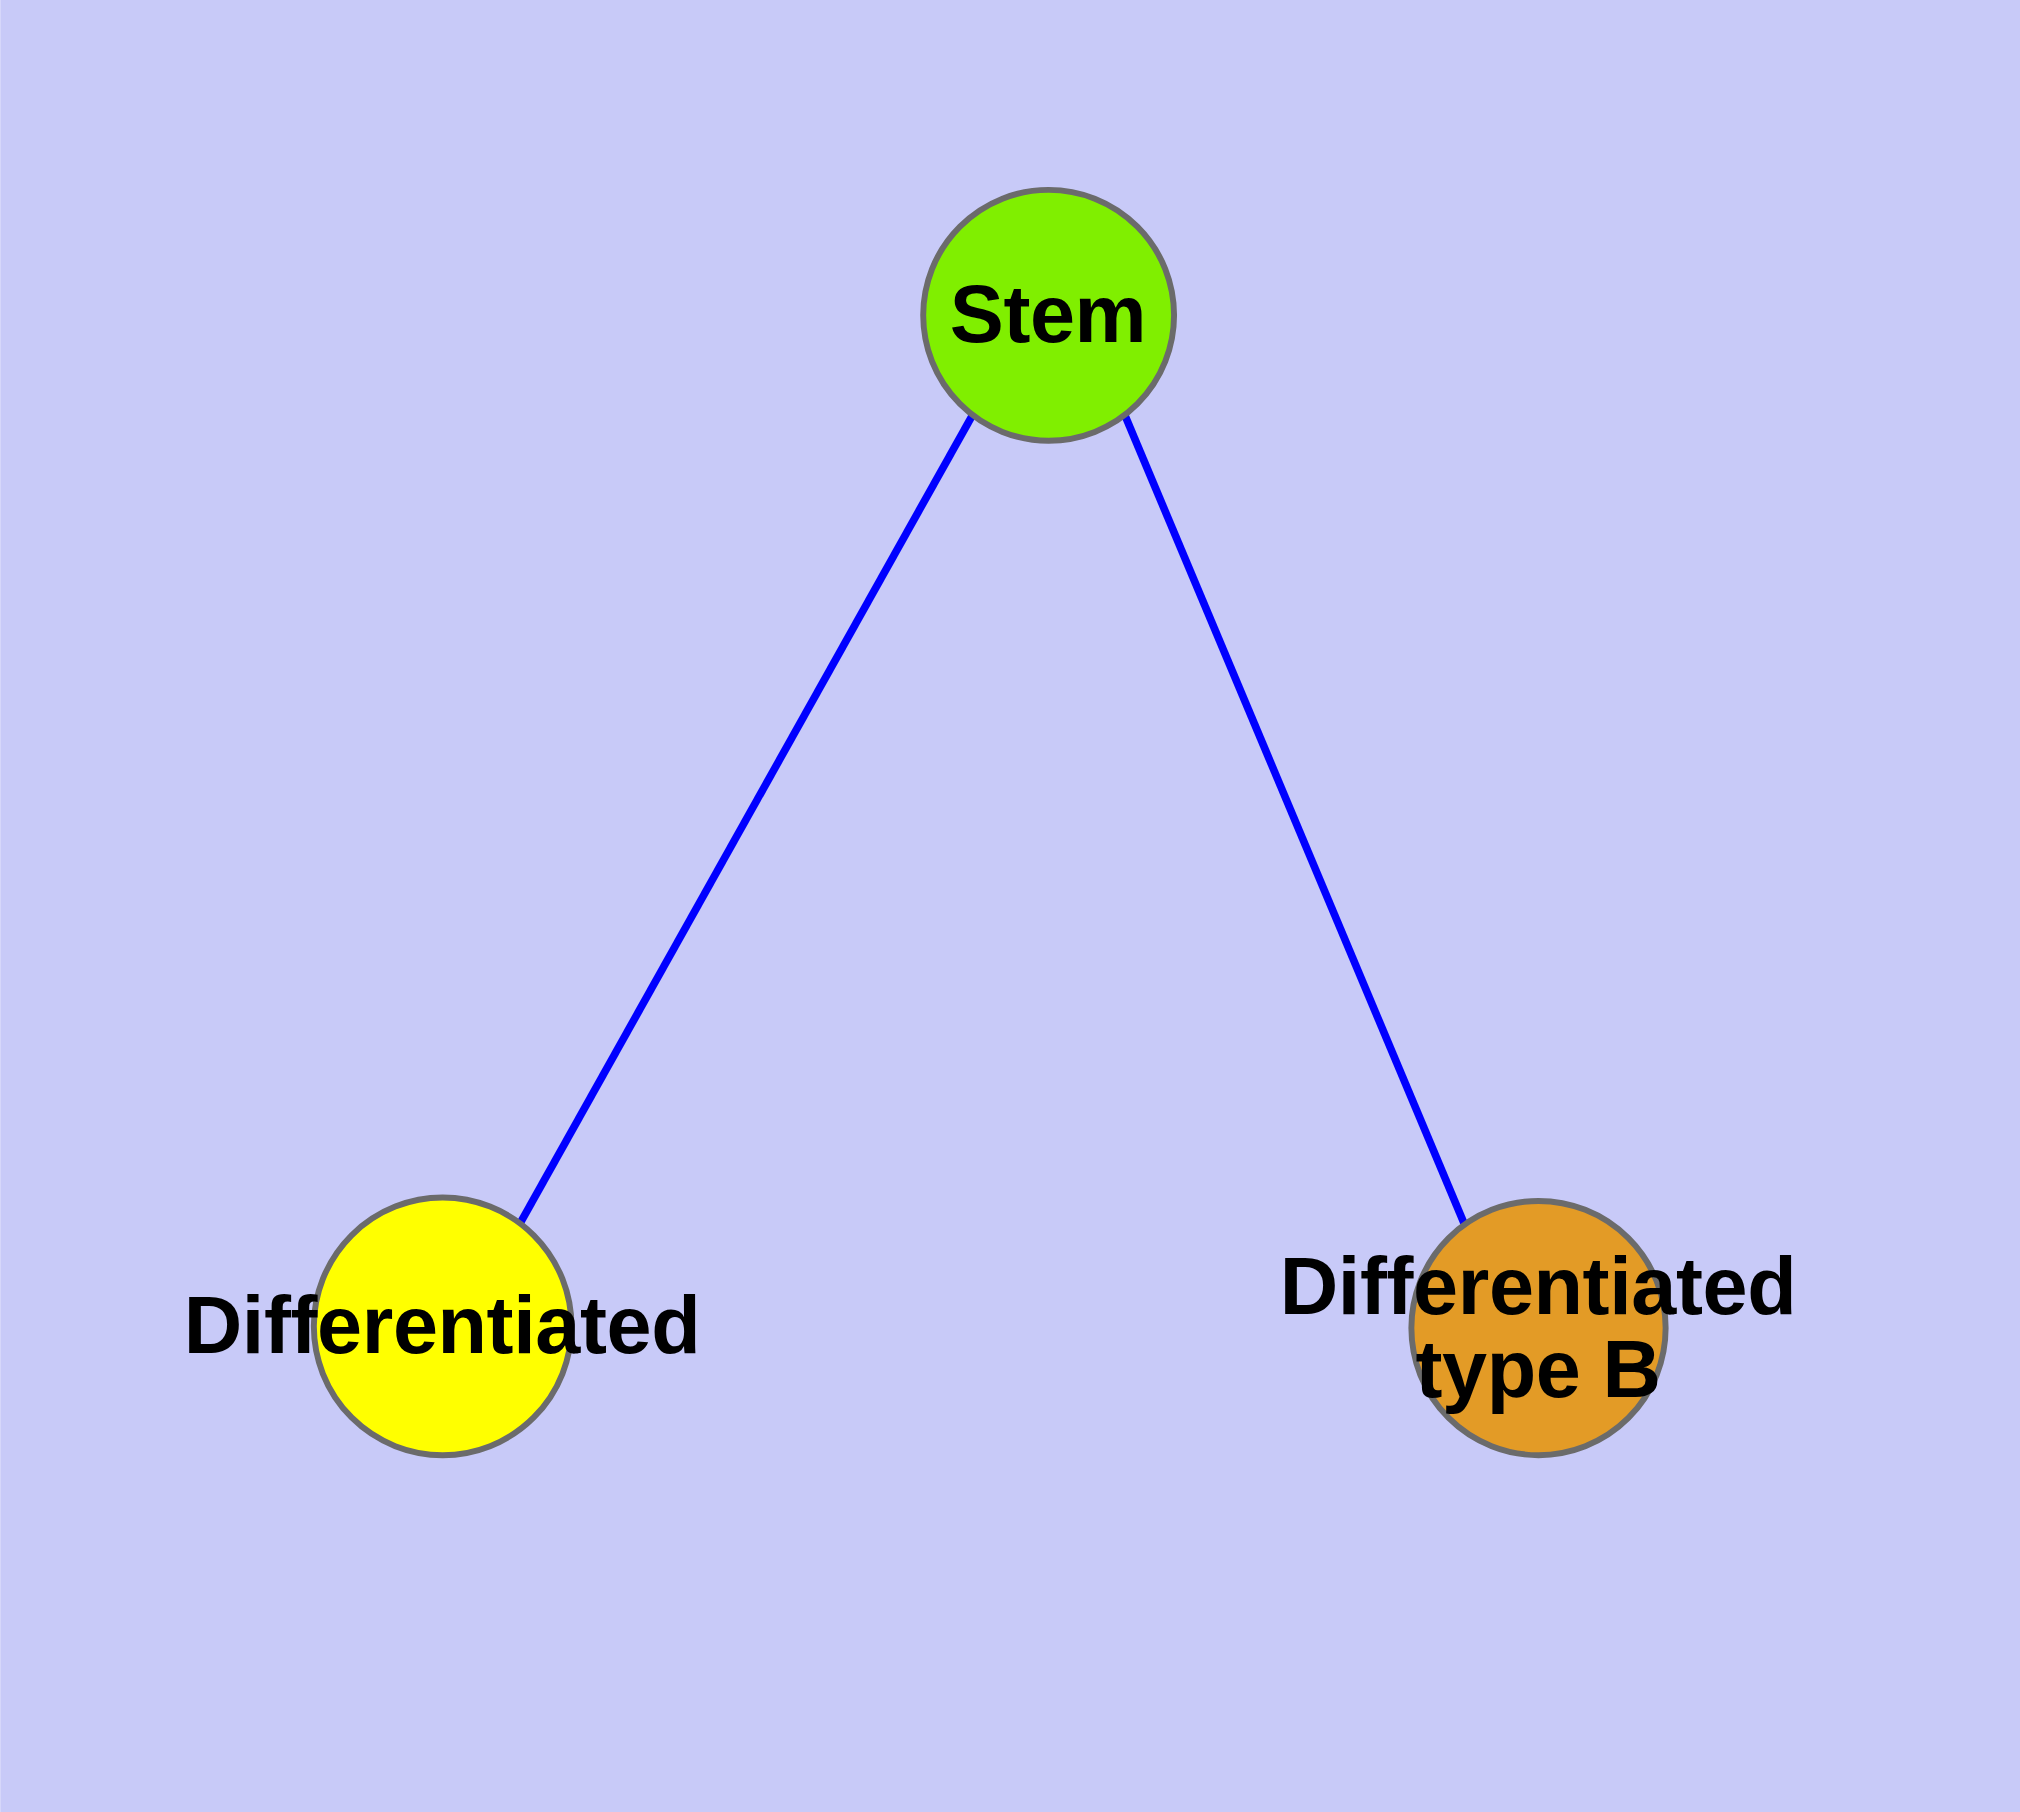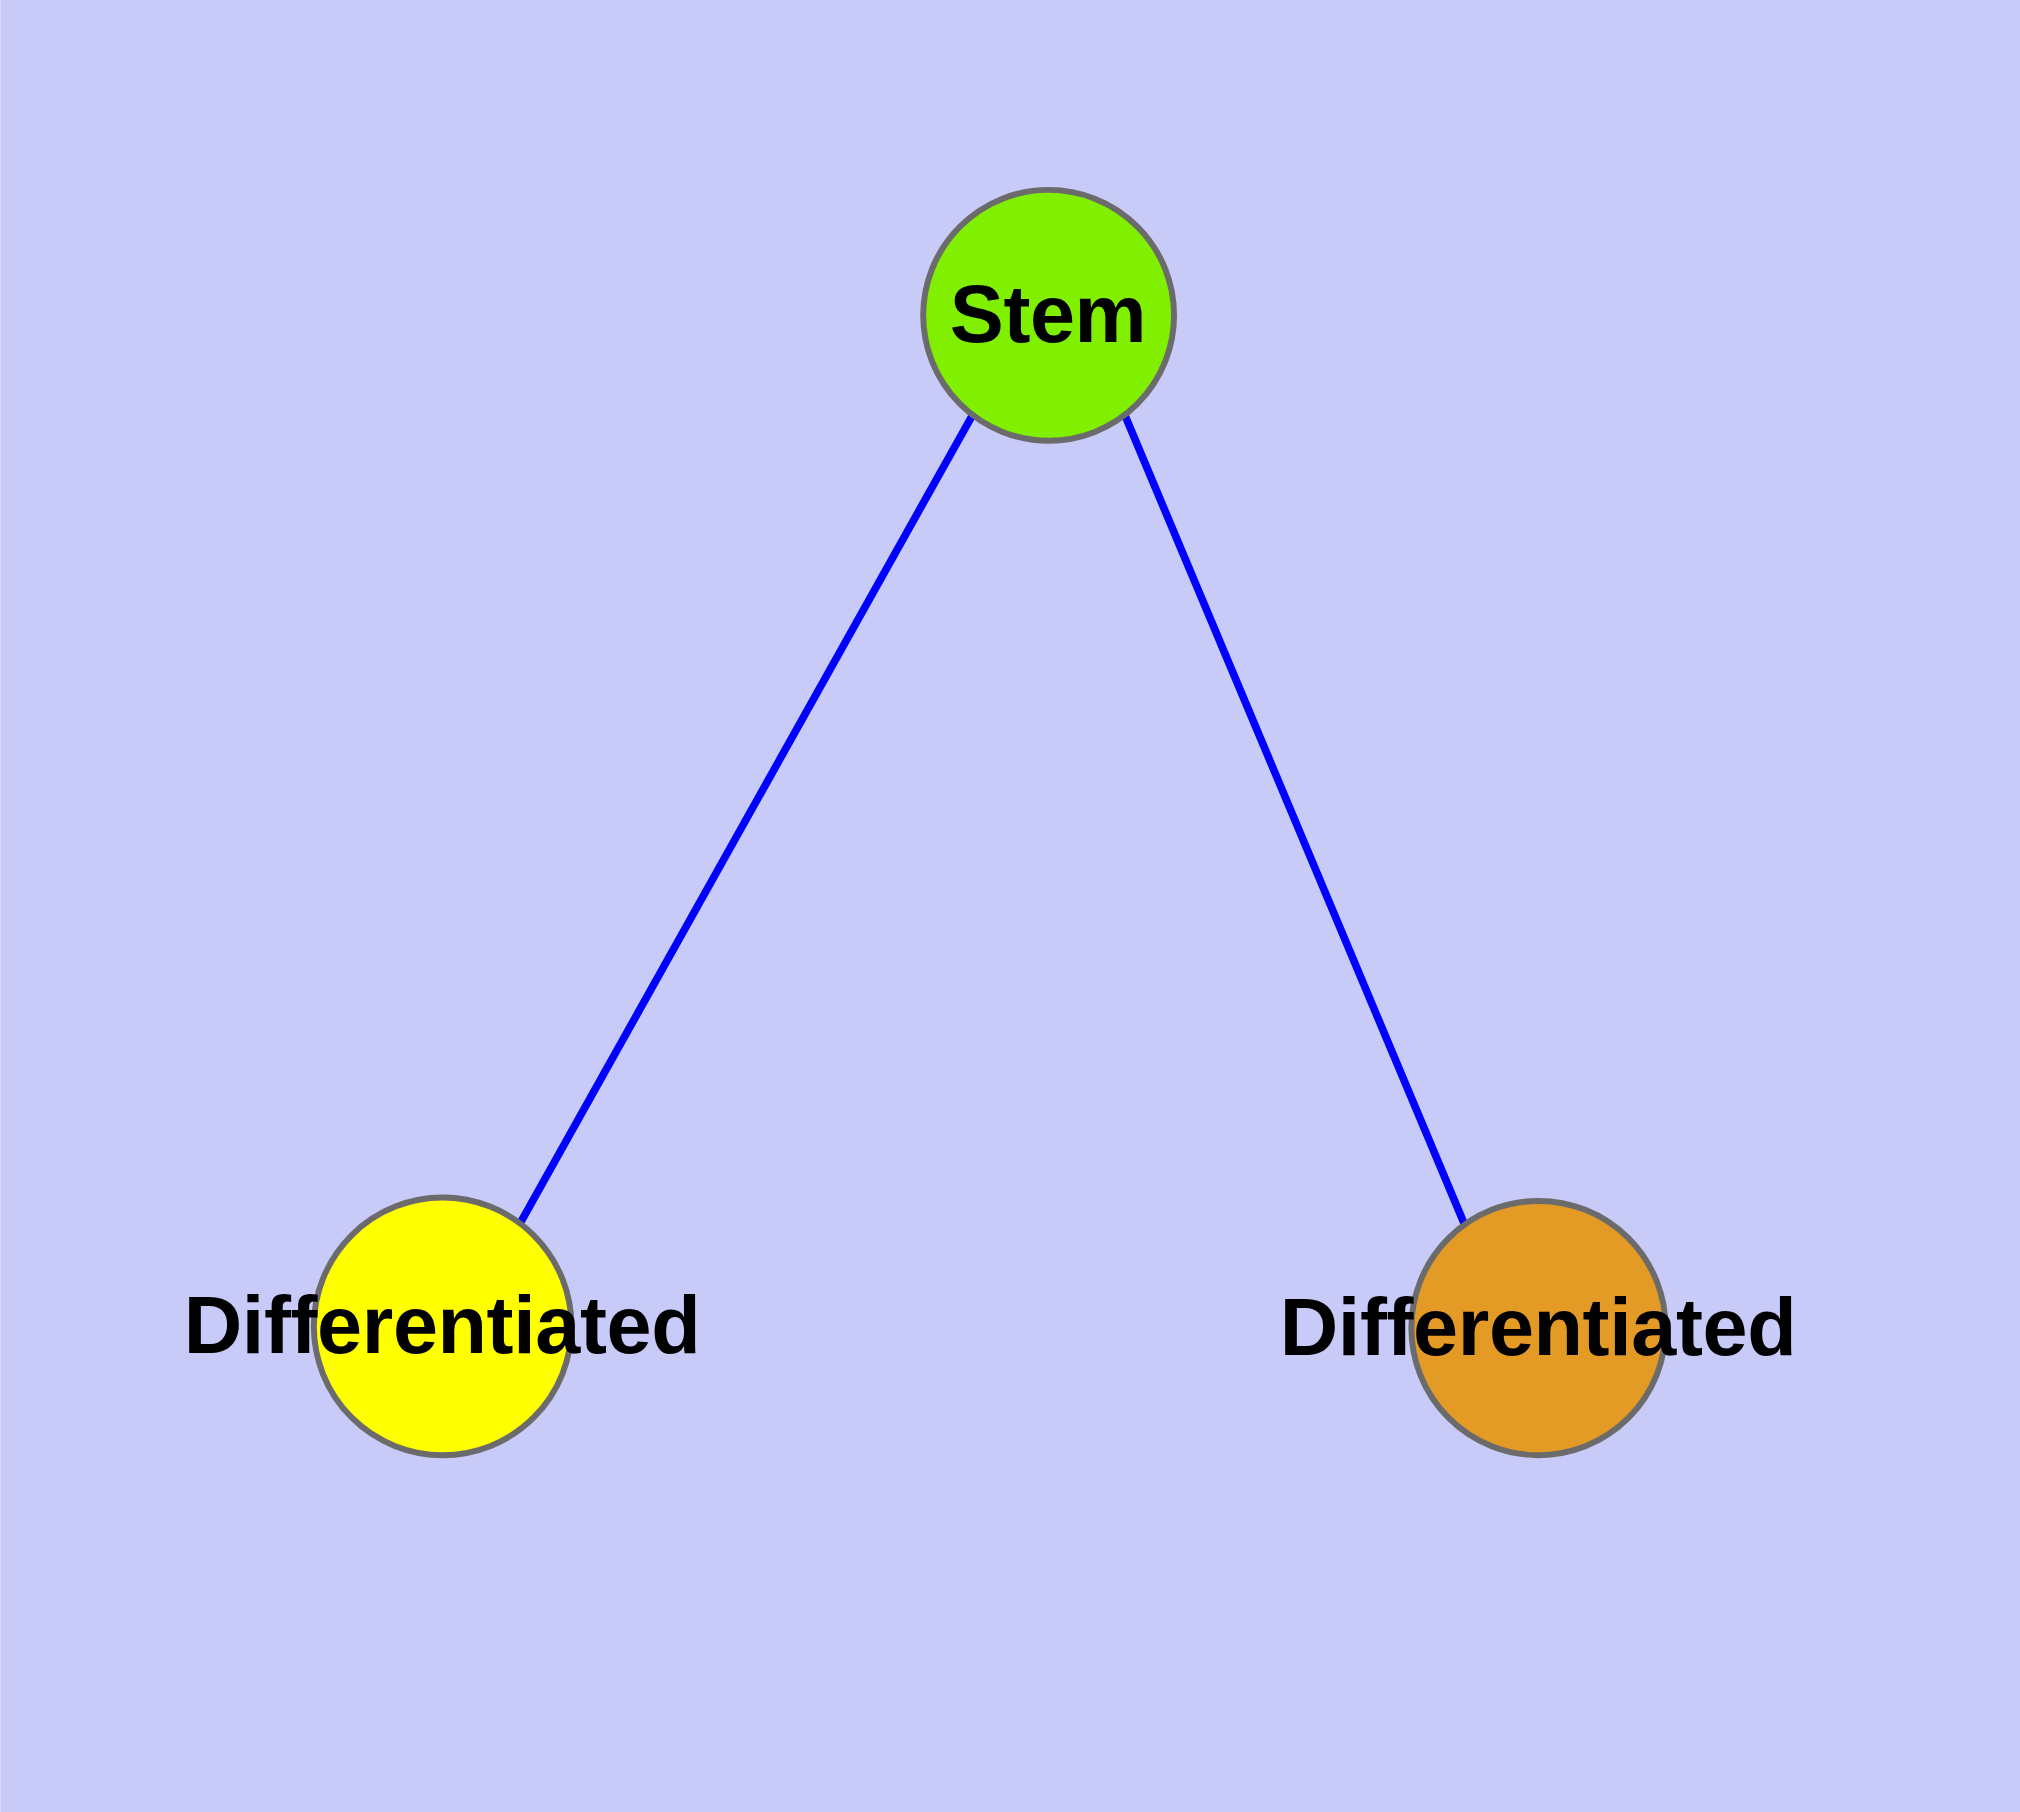--- a/index.html
+++ b/index.html
@@ -57,16 +57,16 @@
       <circle id="node-0" cx="1237" cy="372" r="148" fill="#80ef00" stroke="#6b6b6b" stroke-width="7"></circle>
       <circle id="node-1" cx="522" cy="1565" r="152" fill="#ffff00" stroke="#6b6b6b" stroke-width="7"></circle>
       <circle id="node-2" cx="1815" cy="1567" r="150" fill="#e39b26" stroke="#6b6b6b" stroke-width="7"></circle>
     </g>
   </svg>
 
   <div class="node-label" id="label-0" style="left: 1048px; top: 315px; font-size: 81px; color: rgb(0, 0, 0); font-weight: bold;"><span>Stem</span></div>
 
   <div class="node-label" id="label-1" style="left: 442px; top: 1326px; font-size: 81px; color: rgb(0, 0, 0); font-weight: bold;"><span>Differentiated</span><br></div>
 
-  <div class="node-label" id="label-2" style="left: 1538px; top: 1328px; font-size: 81px; color: rgb(0, 0, 0); font-weight: bold;"><span>Differentiated</span><br></div>
+  <div class="node-label" id="label-2" style="left: 1538px; top: 1328px; font-size: 81px; color: rgb(0, 0, 0); font-weight: bold;"><span>Differentiated</span><br><span>type B</span></div>
 
 </div>
 
 
 </body></html>

